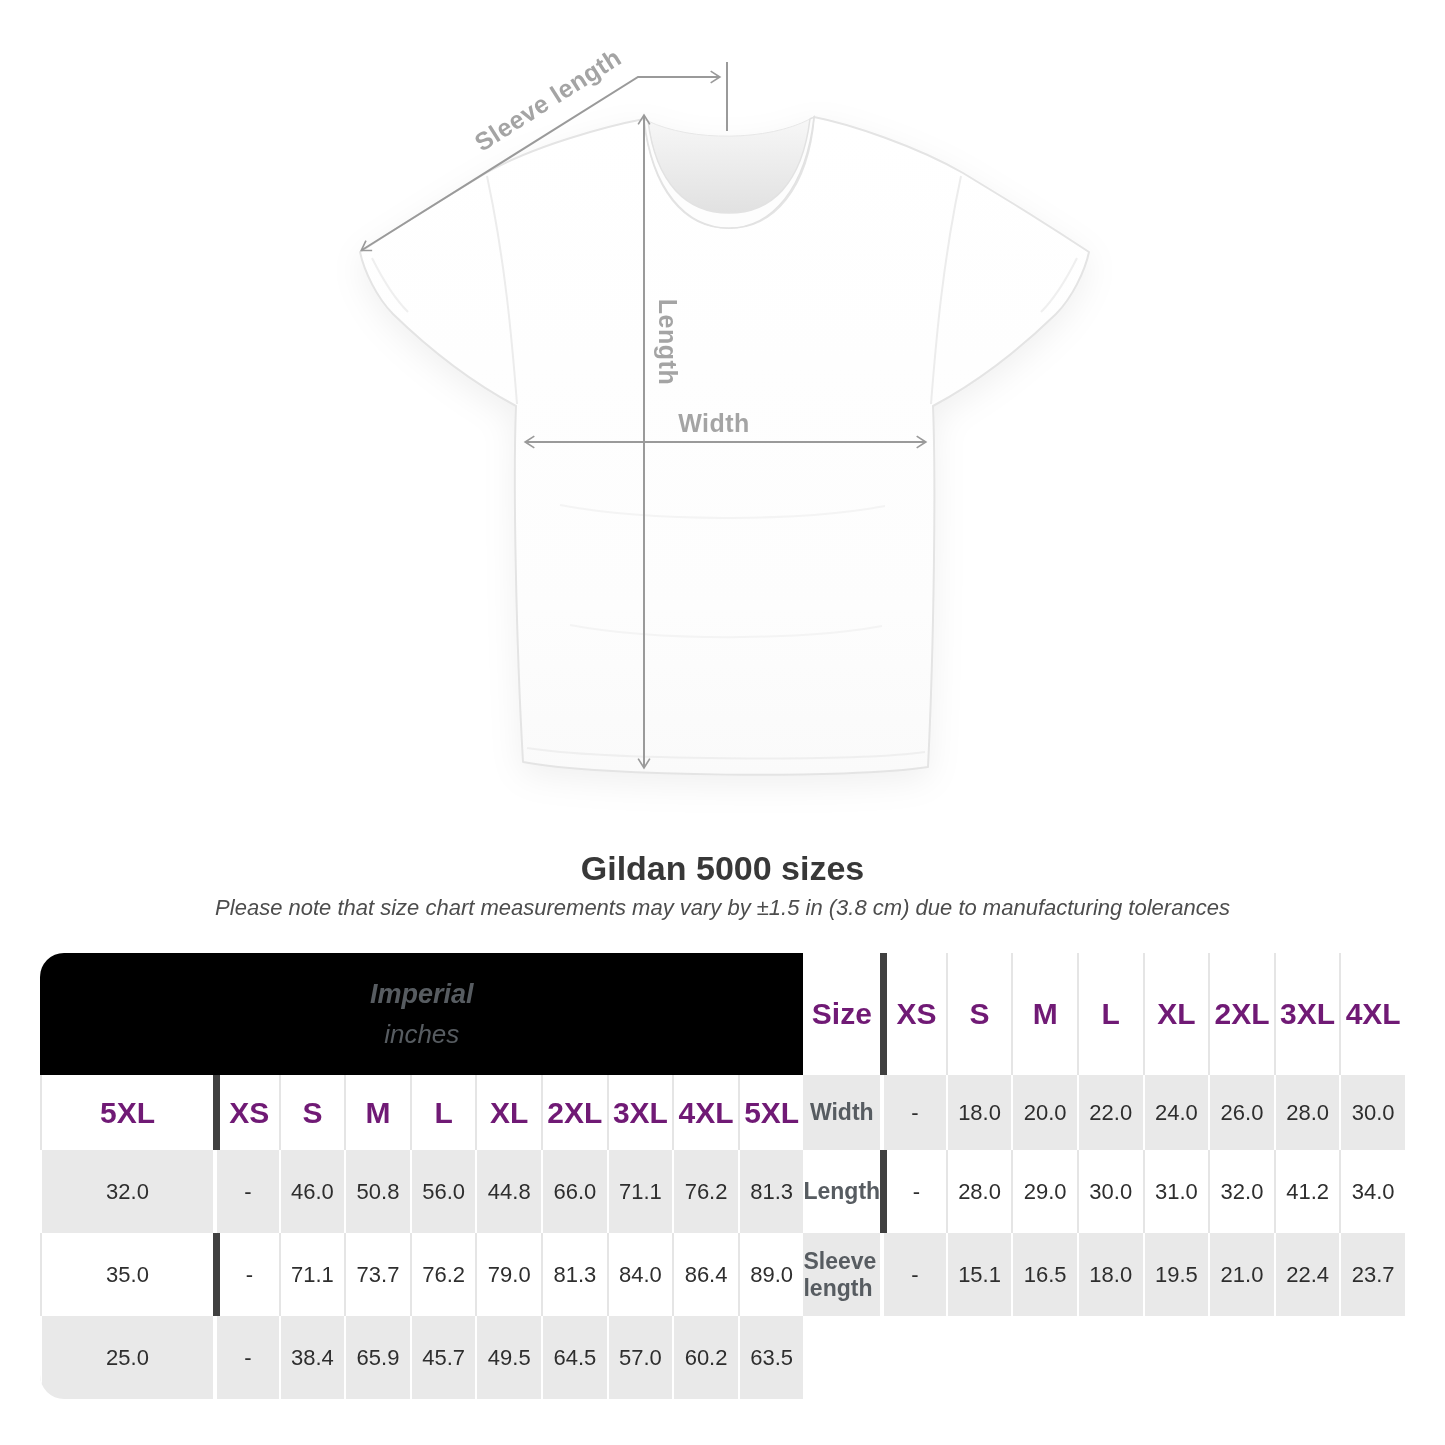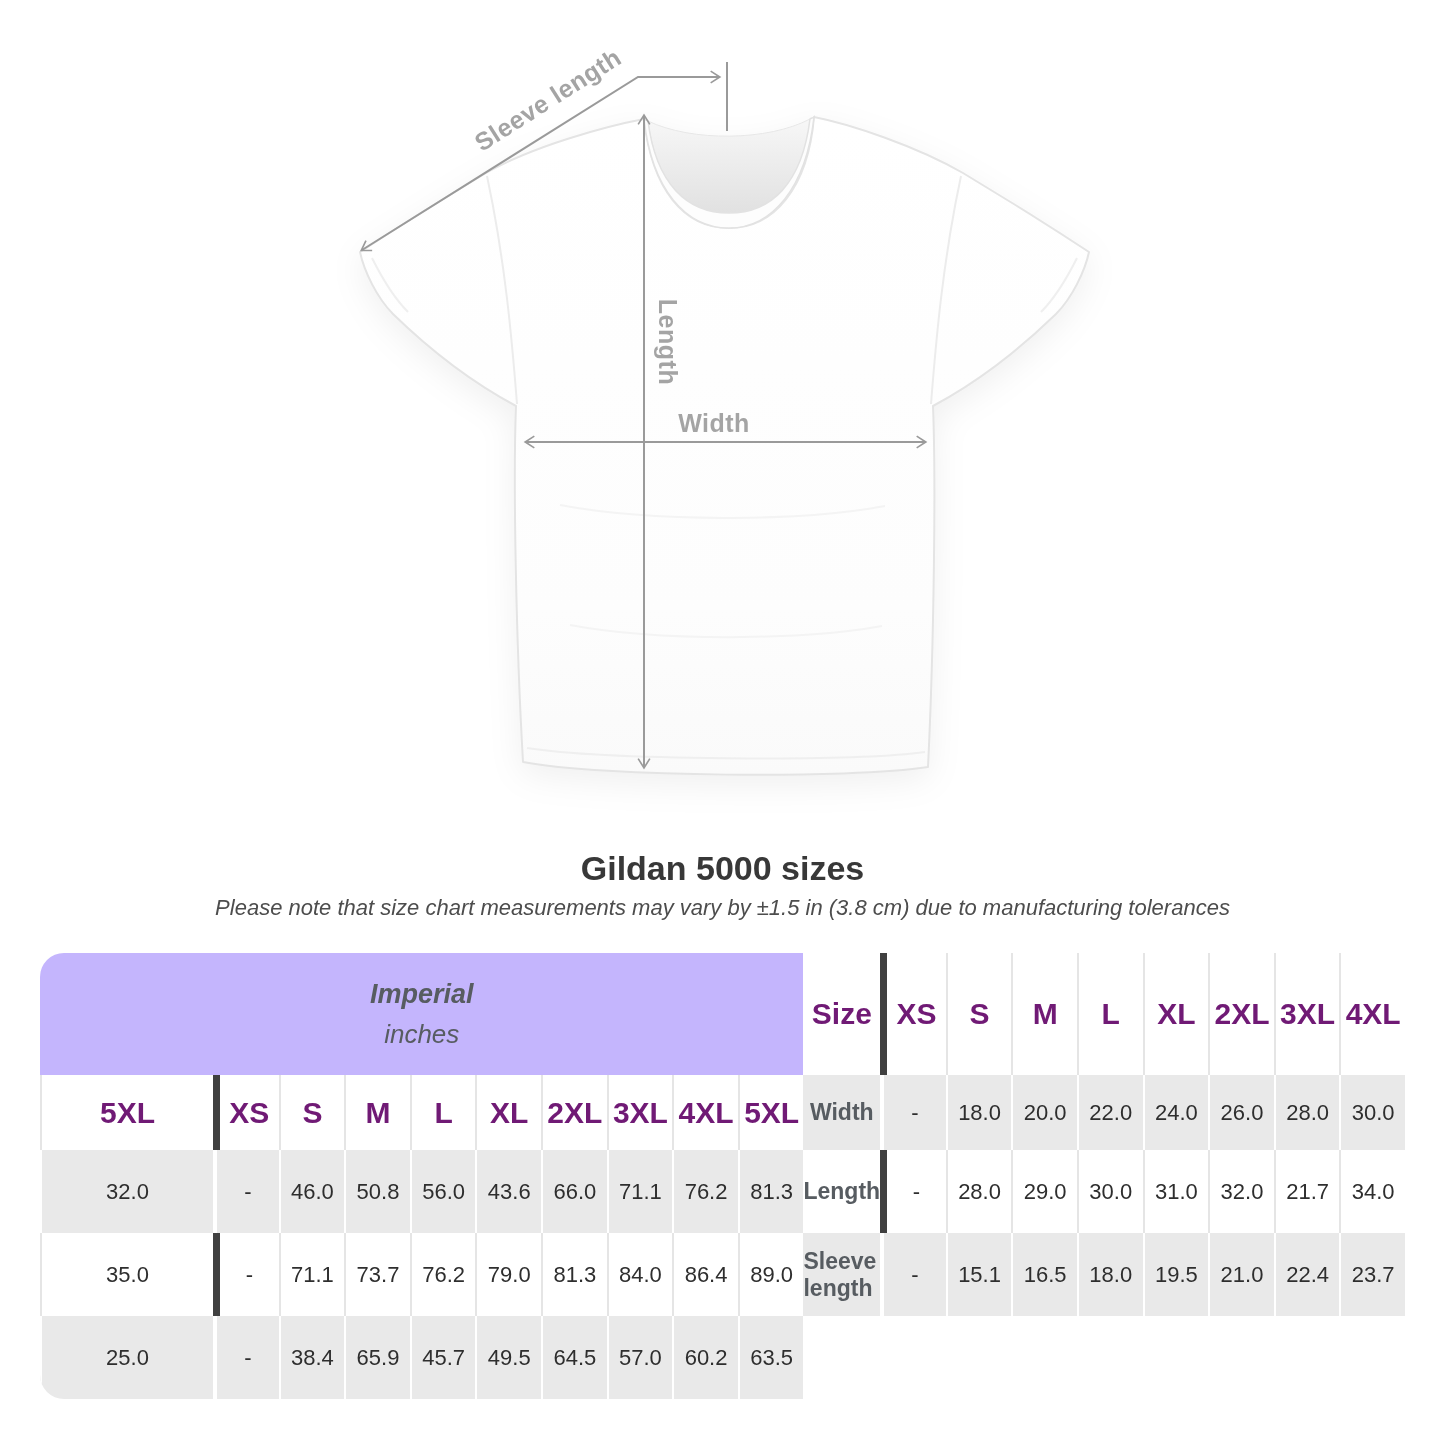--- a/index.html
+++ b/index.html
@@ -27,21 +27,21 @@
     font-size:22px;font-style:italic;color:#4d4d4d;margin:0;
   }
   
   .size-table{
     position:absolute;left:40px;top:953px;width:1365px;height:446px;
     border-radius:24px;overflow:hidden;display:grid;
     grid-template-columns:173px repeat(18,1fr);
     grid-template-rows:122px 75px 83px 83px 83px;
   }
   .size-table > div{display:flex;align-items:center;justify-content:center;box-sizing:border-box;}
-  .band{background:#c4b5fd;flex-direction:column;gap:9px;}
+  .band{background:#000000;flex-direction:column;gap:9px;}
   .band-imperial{grid-column:1/11;}
   .band-metric{grid-column:11/20;}
   .g-label{font-size:27px;font-weight:700;font-style:italic;color:#575c61;}
   .g-sub{font-size:26px;font-style:italic;color:#575c61;}
   .hrow{font-weight:700;color:#701a75;font-size:30px;}
   .rlabel{font-weight:700;color:#575c61;font-size:23px;}
   .val{color:#2e2e2e;font-size:22px;}
   .w-row{background:#ffffff;border-left:2px solid #e5e5e5;}
   .w-row.gap{border-left:7px solid #404040;}
   .g-row{background:#e9e9e9;border-left:2px solid #ffffff;}
@@ -165,34 +165,34 @@
     <div class="val g-row">22.0</div>
     <div class="val g-row">24.0</div>
     <div class="val g-row">26.0</div>
     <div class="val g-row">28.0</div>
     <div class="val g-row">30.0</div>
     <div class="val g-row">32.0</div>
     <div class="val g-row gap">-</div>
     <div class="val g-row">46.0</div>
     <div class="val g-row">50.8</div>
     <div class="val g-row">56.0</div>
-    <div class="val g-row">43.6</div>
+    <div class="val g-row">44.8</div>
     <div class="val g-row">66.0</div>
     <div class="val g-row">71.1</div>
     <div class="val g-row">76.2</div>
     <div class="val g-row">81.3</div>
 
     <div class="rlabel label-w">Length</div>
     <div class="val w-row gap">-</div>
     <div class="val w-row">28.0</div>
     <div class="val w-row">29.0</div>
     <div class="val w-row">30.0</div>
     <div class="val w-row">31.0</div>
     <div class="val w-row">32.0</div>
-    <div class="val w-row">21.7</div>
+    <div class="val w-row">41.2</div>
     <div class="val w-row">34.0</div>
     <div class="val w-row">35.0</div>
     <div class="val w-row gap">-</div>
     <div class="val w-row">71.1</div>
     <div class="val w-row">73.7</div>
     <div class="val w-row">76.2</div>
     <div class="val w-row">79.0</div>
     <div class="val w-row">81.3</div>
     <div class="val w-row">84.0</div>
     <div class="val w-row">86.4</div>

